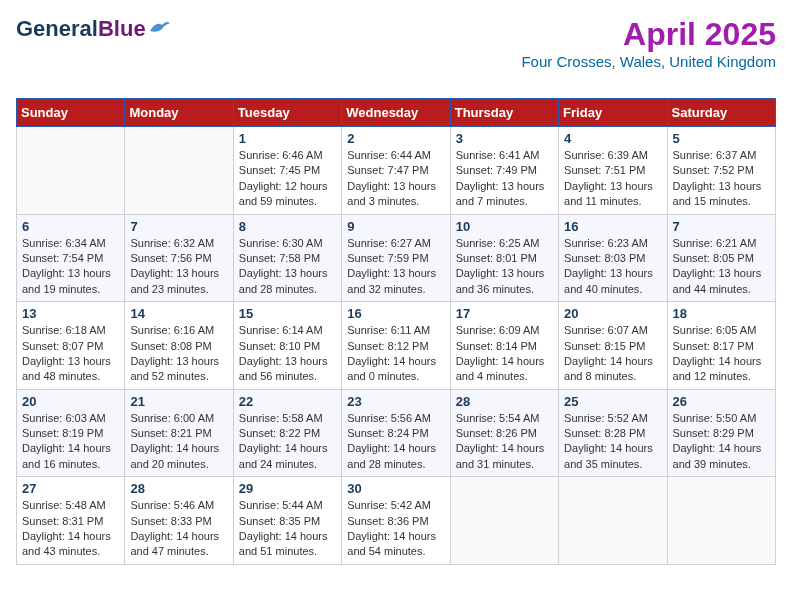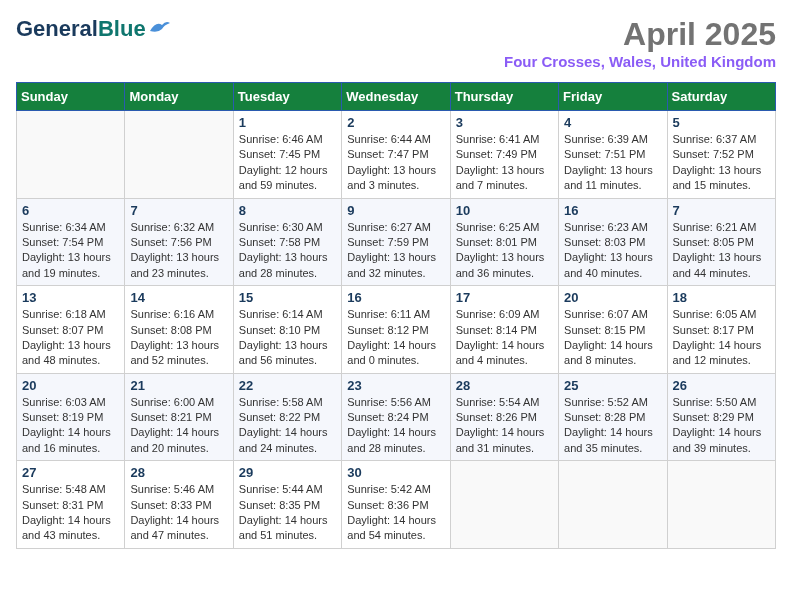--- a/index.html
+++ b/index.html
@@ -7,47 +7,47 @@
       font-family: Arial, sans-serif;
       background: #fff;
       width: 792px;
       min-height: 612px;
       padding: 16px;
     }
     .header {
       display: flex;
       justify-content: space-between;
       align-items: flex-start;
-      margin-bottom: 12px;
+      margin-bottom: 28px;
     }
     .logo {
       display: flex;
       flex-direction: column;
       align-items: flex-start;
     }
     .title-block {
       text-align: right;
     }
     .title-block h1 {
       font-size: 32px;
       font-weight: bold;
-      color: #737373;
+      color: #a21caf;
     }
     .title-block h2 {
       font-size: 15px;
-      font-weight: bold;
-      color: #8b5cf6;
+      font-weight: normal;
+      color: #0369a1;
     }
     .calendar {
       width: 100%;
       border-collapse: collapse;
       border: 1px solid #ccc;
     }
     .calendar th {
-      background: #15803d;
+      background: #b91c1c;
       color: #fff;
       font-size: 13px;
       font-weight: bold;
       padding: 6px 4px;
       text-align: left;
       border: 1px solid #2a5aaf;
     }
     .calendar td {
       vertical-align: top;
       border: 1px solid #d0d0d0;
@@ -77,21 +77,21 @@
       background: #f9f9f9 !important;
     }
   </style>
 </head>
 <body>
 
 <div class="header">
   <div class="logo">
     <div style="display:flex;align-items:center;gap:0;">
       <span style="font-size:22px;font-weight:bold;color:#1a3a5c;">General</span>
-      <span style="font-size:22px;font-weight:bold;color:#0f766e;">Blue</span>
+      <span style="font-size:22px;font-weight:bold;color:#701a75;">Blue</span>
       <svg width="22" height="16" viewBox="0 0 22 16" style="margin-left:2px;margin-bottom:4px;">
         <path d="M2 12 Q8 2 14 6 Q18 1 22 4 Q16 6 14 10 Q10 14 2 12Z" fill="#4a90d9"></path>
       </svg>
     </div>
   </div>
   <div class="title-block">
     <h1>April 2025</h1>
     <h2>Four Crosses, Wales, United Kingdom</h2>
   </div>
 </div>

